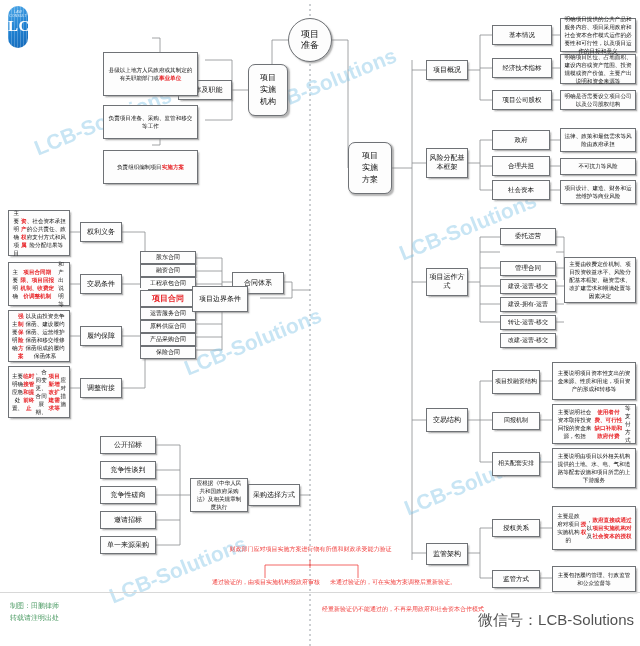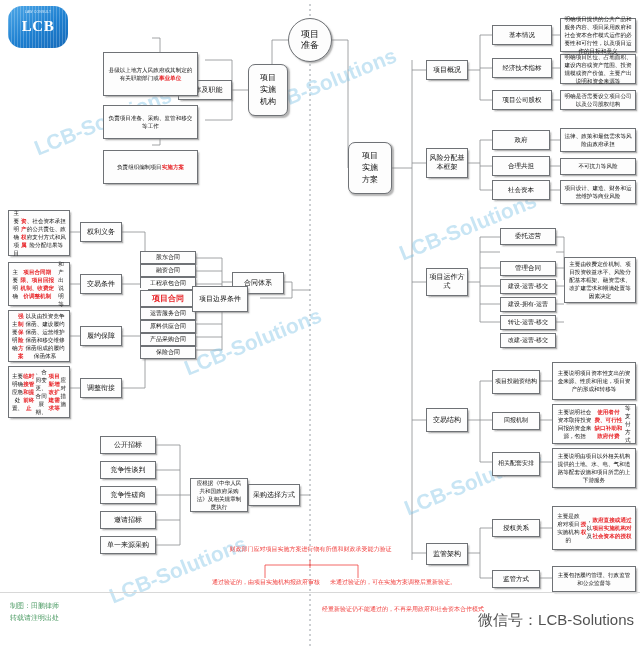--- a/index.html
+++ b/index.html
@@ -38,21 +38,21 @@
     position:absolute;color:#f0413f;font-size:6px;
     line-height:1.55;text-align:center;
   }
   .credit{
     position:absolute;color:#4a9a62;font-size:7px;
     line-height:1.7;text-align:left;
   }
   .hrule{position:absolute;background:#d8d8d8;height:1px;}
 
   
-  .logo{position:absolute;left:8px;top:6px;width:60px;height:42px;}
+  .logo{position:absolute;left:8px;top:6px;width:20px;height:42px;}
   .logo .blob{
     position:absolute;inset:0;
     background:linear-gradient(150deg,#4ea8e8 0%,#1d7fd0 55%,#1669b8 100%);
     border-radius:14px;
   }
   .logo .blob:before{
     content:"";position:absolute;inset:0;border-radius:14px;
     background:
       repeating-linear-gradient(90deg,rgba(255,255,255,.22) 0 1px,transparent 1px 3px);
   }

